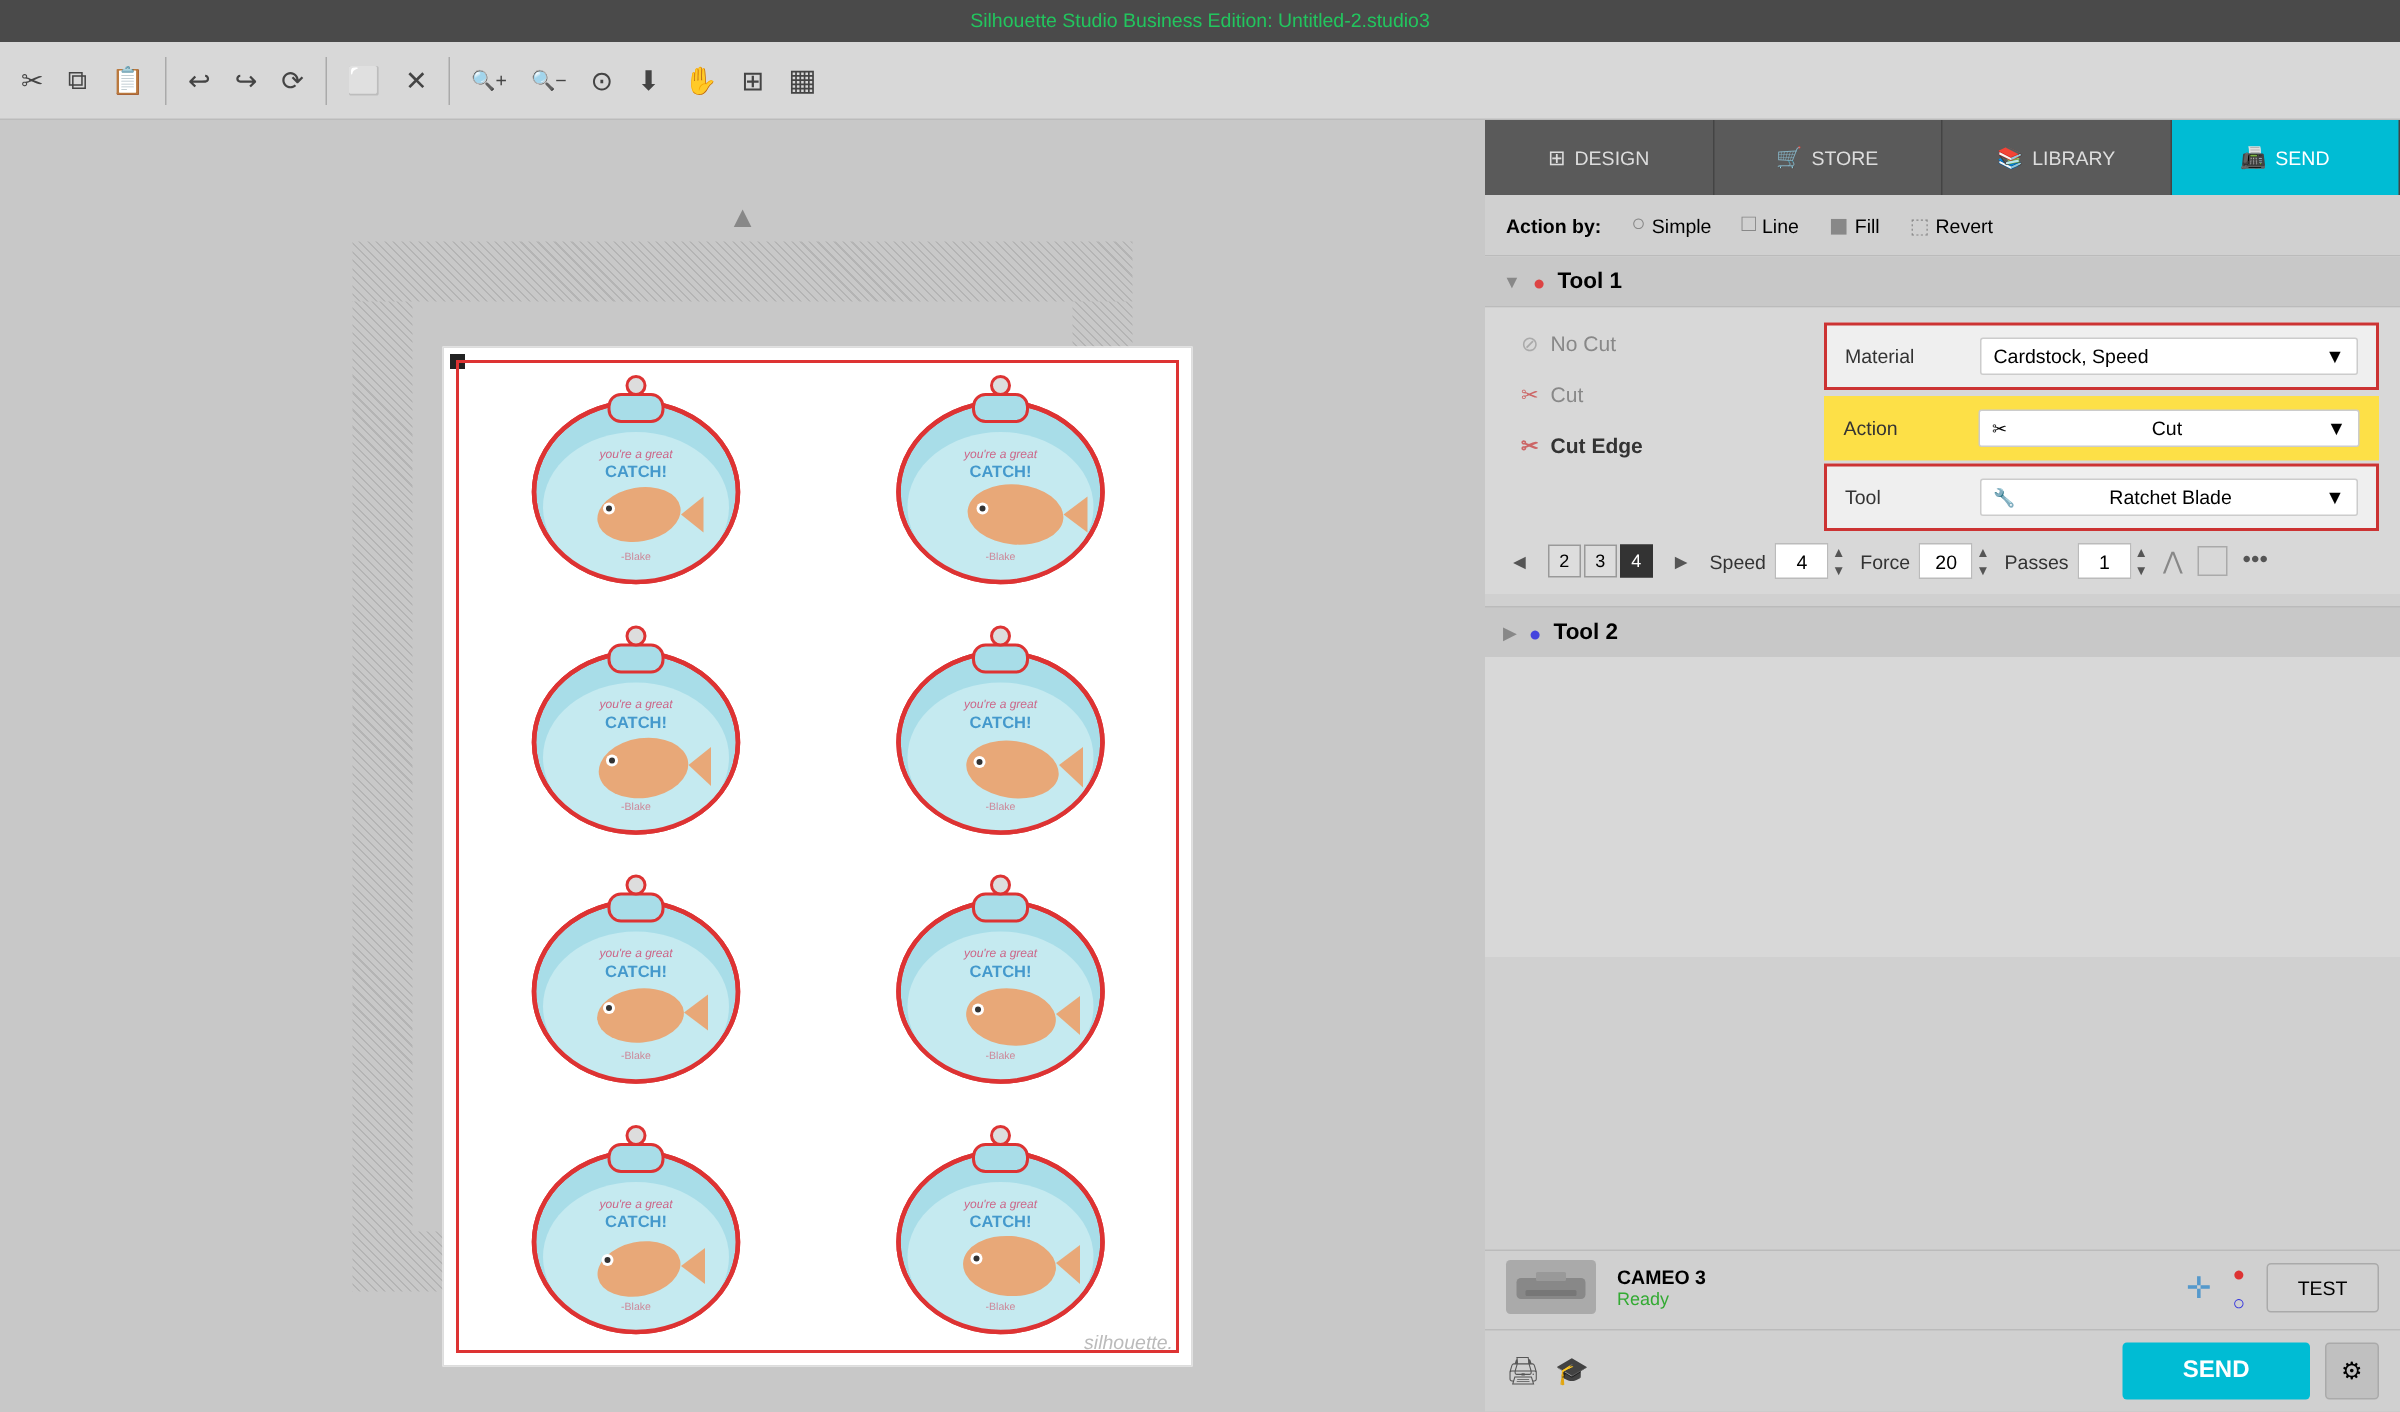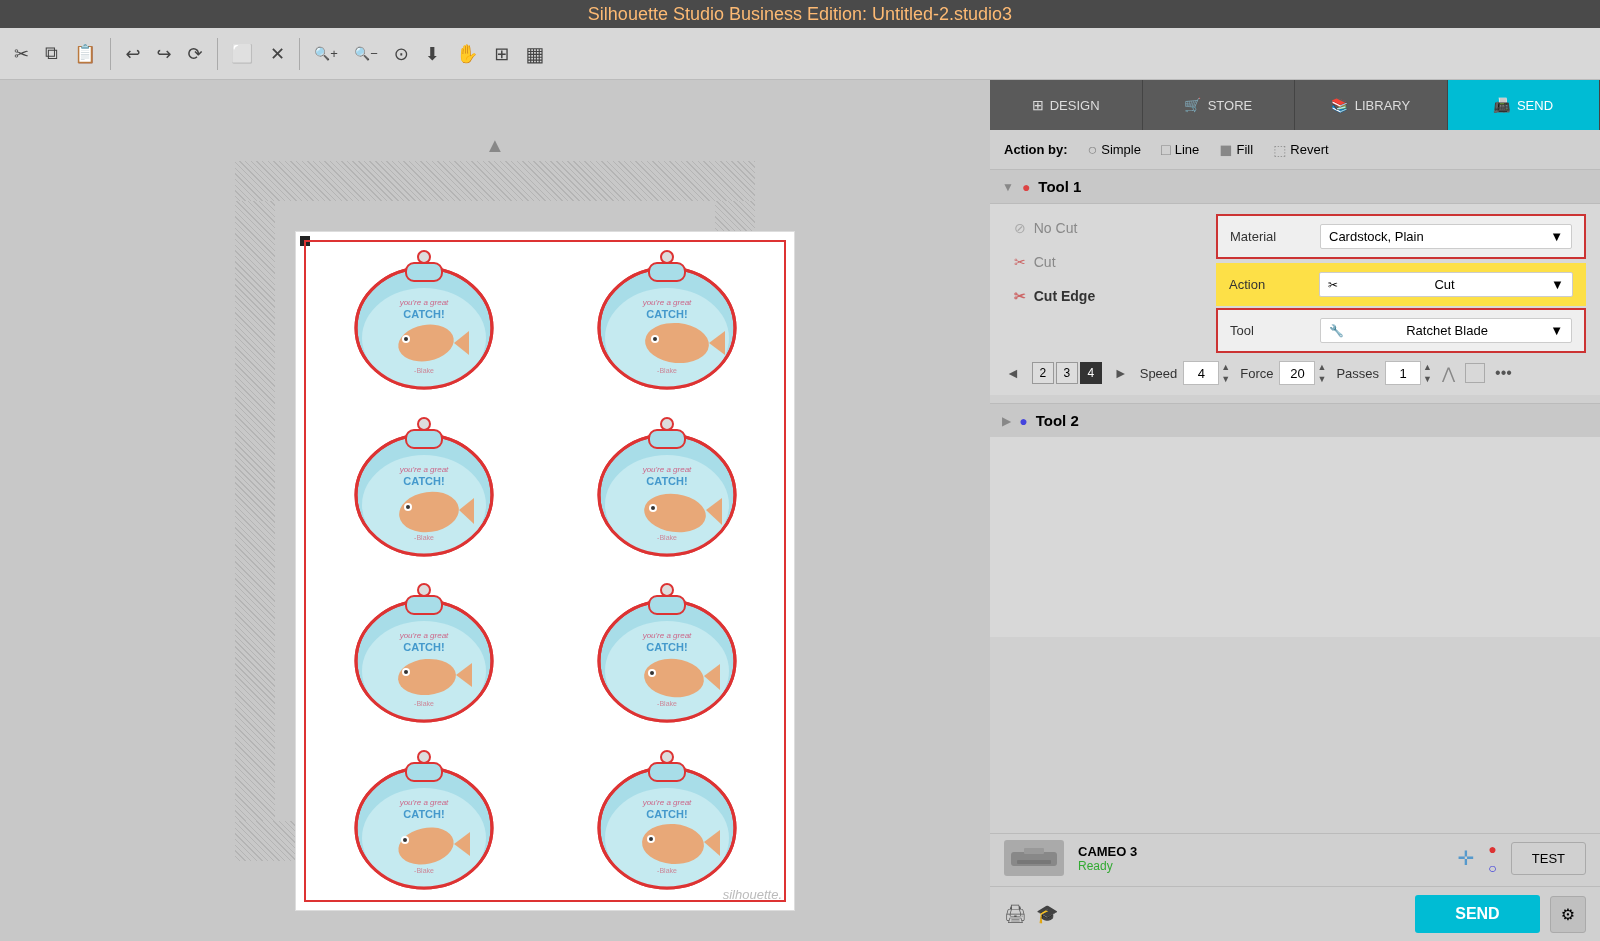--- a/index.html
+++ b/index.html
@@ -1,23 +1,23 @@
 <!DOCTYPE html>
 <html><head>
   <meta charset="utf-8">
   <style>
     * { box-sizing: border-box; margin: 0; padding: 0; }
     body { font-family: Arial, sans-serif; font-size: 13px; background: #c8c8c8; width: 1600px; height: 941px; overflow: hidden; }
 
     
     #titlebar {
       background: #4a4a4a;
-      color: #fdba74;
+      color: #22c55e;
       text-align: center;
-      font-size: 18px;
+      font-size: 13px;
       height: 28px;
       line-height: 28px;
     }
 
     
     #toolbar {
       background: #d8d8d8;
       height: 52px;
       display: flex;
       align-items: center;
@@ -620,21 +620,21 @@
                 <span style="font-size:14px; color:#cc6666;">✂</span>
                 <span>Cut Edge</span>
               </div>
             </div>
 
             <div style="flex:1;">
 
               <div class="setting-row" style="border:2px solid #cc3333; margin-bottom:4px; background:#efefef;">
                 <span class="setting-label">Material</span>
                 <div class="setting-dropdown">
-                  <span>Cardstock, Plain</span>
+                  <span>Cardstock, Speed</span>
                   <span>▼</span>
                 </div>
               </div>
 
               <div class="setting-row" style="margin-bottom:2px; background:#fde047;">
                 <span class="setting-label">Action</span>
                 <div class="setting-dropdown">
                   <span style="font-size:12px;">✂</span>
                   <span>Cut</span>
                   <span>▼</span>

